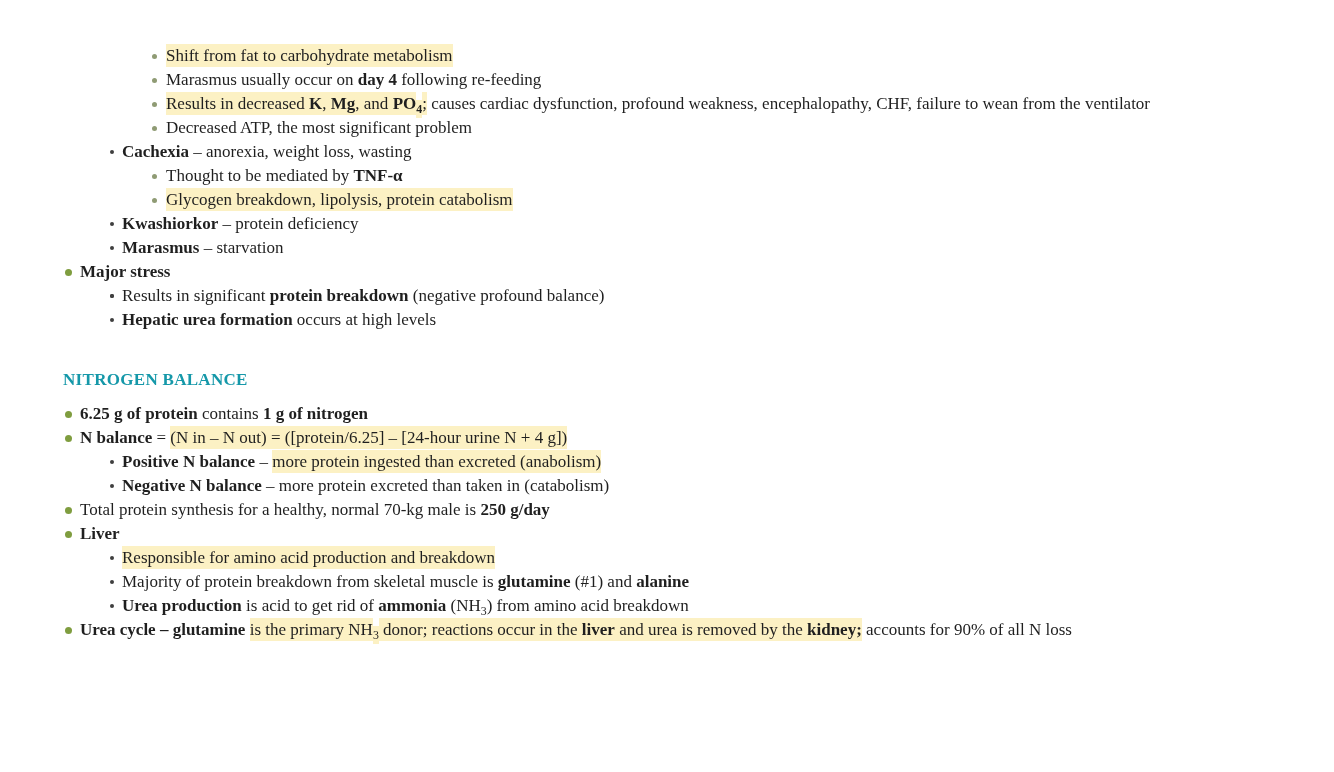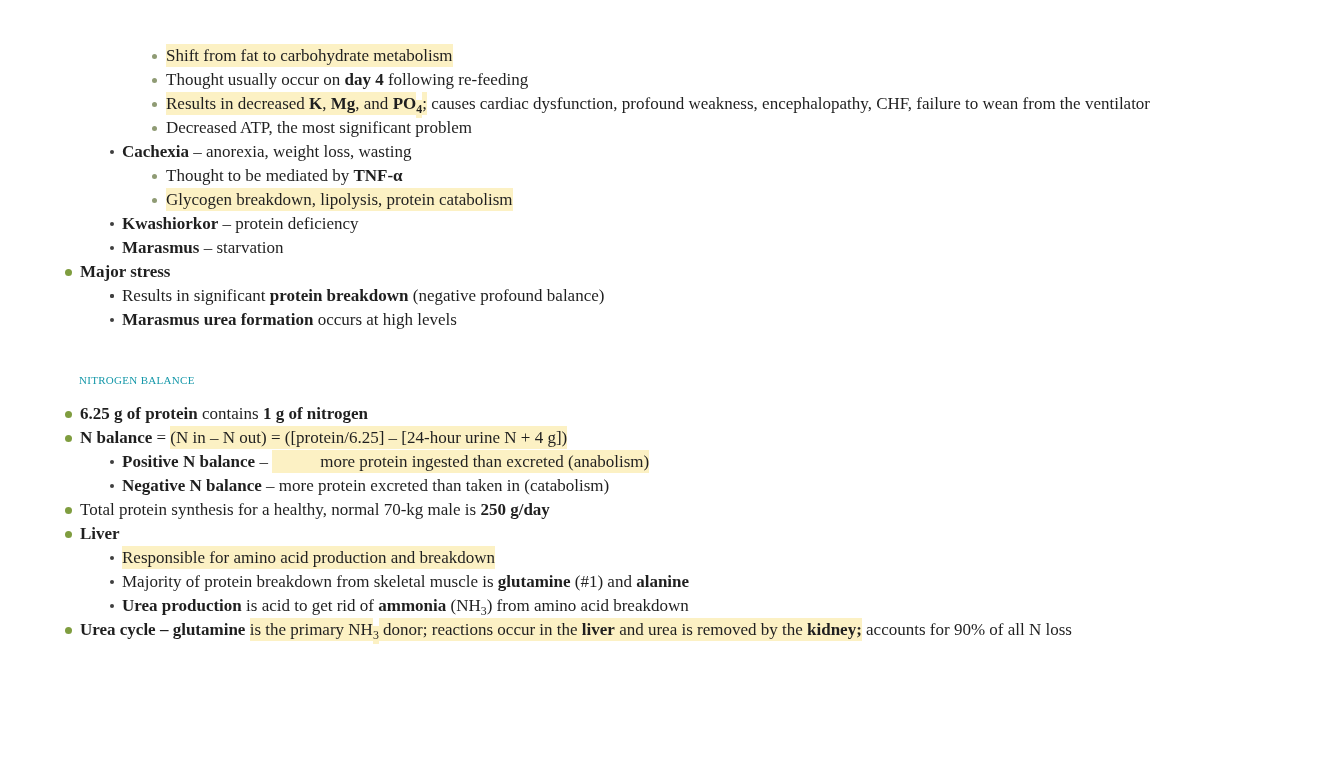--- a/index.html
+++ b/index.html
@@ -24,48 +24,48 @@
   .level-3{padding-left:103px;}
   .level-3.wrap-deep{padding-left:117px;text-indent:-14px;}
   .bullet{position:absolute;border-radius:50%;text-indent:0;}
   .b-1{width:7px;height:7px;left:2px;top:9px;}
   .b-2{width:4px;height:4px;left:47px;top:10px;}
   .b-3{width:5px;height:5px;left:89px;top:10px;}
   .bold{font-weight:bold;}
   .hl{padding:2px 0;-webkit-box-decoration-break:clone;box-decoration-break:clone;}
   sub{font-size:70%;line-height:0;}
   .heading{
-    font-weight:normal;
-    font-size:11px;
+    font-weight:bold;
+    font-size:17px;
     letter-spacing:0.3px;
-    margin:36px 0 10px 16px;
+    margin:36px 0 10px 0;
   }
 </style>
 </head>
 <body>
 
 <div class="page" style="background: rgb(255, 255, 255); color: rgb(31, 31, 31);">
   <div id="doc">
       <div class="item level-3"><span class="bullet b-3" style="background: rgb(143, 155, 116);"></span><span><span class="hl" style="background: rgb(252, 241, 196);">Shift from fat to carbohydrate metabolism</span></span></div>
-      <div class="item level-3"><span class="bullet b-3" style="background: rgb(143, 155, 116);"></span><span><span>Thought usually occur on </span><span class="bold">day 4</span><span> following re-feeding</span></span></div>
+      <div class="item level-3"><span class="bullet b-3" style="background: rgb(143, 155, 116);"></span><span><span>Marasmus usually occur on </span><span class="bold">day 4</span><span> following re-feeding</span></span></div>
       <div class="item level-3 wrap-deep"><span class="bullet b-3" style="background: rgb(143, 155, 116);"></span><span><span class="hl" style="background: rgb(252, 241, 196);">Results in decreased </span><span class="bold hl" style="background: rgb(252, 241, 196);">K</span><span class="hl" style="background: rgb(252, 241, 196);">, </span><span class="bold hl" style="background: rgb(252, 241, 196);">Mg</span><span class="hl" style="background: rgb(252, 241, 196);">, and </span><span class="bold hl" style="background: rgb(252, 241, 196);">PO</span><sub class="bold hl" style="background: rgb(252, 241, 196);">4</sub><span class="hl" style="background: rgb(252, 241, 196);">;</span><span> causes cardiac dysfunction, profound weakness, encephalopathy, CHF, failure to wean from the ventilator</span></span></div>
       <div class="item level-3"><span class="bullet b-3" style="background: rgb(143, 155, 116);"></span><span><span>Decreased ATP, the most significant problem</span></span></div>
       <div class="item level-2"><span class="bullet b-2" style="background: rgb(63, 63, 63);"></span><span><span class="bold">Cachexia</span><span> – anorexia, weight loss, wasting</span></span></div>
       <div class="item level-3"><span class="bullet b-3" style="background: rgb(143, 155, 116);"></span><span><span>Thought to be mediated by </span><span class="bold">TNF-α</span></span></div>
       <div class="item level-3"><span class="bullet b-3" style="background: rgb(143, 155, 116);"></span><span><span class="hl" style="background: rgb(252, 241, 196);">Glycogen breakdown, lipolysis, protein catabolism</span></span></div>
       <div class="item level-2"><span class="bullet b-2" style="background: rgb(63, 63, 63);"></span><span><span class="bold">Kwashiorkor</span><span> – protein deficiency</span></span></div>
       <div class="item level-2"><span class="bullet b-2" style="background: rgb(63, 63, 63);"></span><span><span class="bold">Marasmus</span><span> – starvation</span></span></div>
       <div class="item level-1"><span class="bullet b-1" style="background: rgb(127, 157, 63);"></span><span><span class="bold">Major stress</span></span></div>
       <div class="item level-2"><span class="bullet b-2" style="background: rgb(63, 63, 63);"></span></div>
       <div class="item level-2"><span class="bullet b-2" style="background: rgb(63, 63, 63);"></span><span><span>Results in significant </span><span class="bold">protein breakdown</span><span> (negative profound balance)</span></span></div>
-      <div class="item level-2"><span class="bullet b-2" style="background: rgb(63, 63, 63);"></span><span><span class="bold">Marasmus urea formation</span><span> occurs at high levels</span></span></div>
+      <div class="item level-2"><span class="bullet b-2" style="background: rgb(63, 63, 63);"></span><span><span class="bold">Hepatic urea formation</span><span> occurs at high levels</span></span></div>
       <div class="heading" style="color: rgb(21, 152, 169);">NITROGEN BALANCE</div>
       <div class="item level-1"><span class="bullet b-1" style="background: rgb(127, 157, 63);"></span><span><span class="bold">6.25 g of protein</span><span> contains </span><span class="bold">1 g of nitrogen</span></span></div>
       <div class="item level-1"><span class="bullet b-1" style="background: rgb(127, 157, 63);"></span><span><span class="bold">N balance</span><span> = </span><span class="hl" style="background: rgb(252, 241, 196);">(N in – N out) = ([protein/6.25] – [24-hour urine N + 4 g])</span></span></div>
-      <div class="item level-2"><span class="bullet b-2" style="background: rgb(63, 63, 63);"></span><span><span class="bold">Positive N balance</span><span> – </span><span class="hl" style="background: rgb(252, 241, 196); padding-left: 48px;">more protein ingested than excreted (anabolism)</span></span></div>
+      <div class="item level-2"><span class="bullet b-2" style="background: rgb(63, 63, 63);"></span><span><span class="bold">Positive N balance</span><span> – </span><span class="hl" style="background: rgb(252, 241, 196);">more protein ingested than excreted (anabolism)</span></span></div>
       <div class="item level-2"><span class="bullet b-2" style="background: rgb(63, 63, 63);"></span><span><span class="bold">Negative N balance</span><span> – more protein excreted than taken in (catabolism)</span></span></div>
       <div class="item level-1"><span class="bullet b-1" style="background: rgb(127, 157, 63);"></span><span><span>Total protein synthesis for a healthy, normal 70-kg male is </span><span class="bold">250 g/day</span></span></div>
       <div class="item level-1"><span class="bullet b-1" style="background: rgb(127, 157, 63);"></span><span><span class="bold">Liver</span></span></div>
       <div class="item level-2"><span class="bullet b-2" style="background: rgb(63, 63, 63);"></span><span><span class="hl" style="background: rgb(252, 241, 196);">Responsible for amino acid production and breakdown</span></span></div>
       <div class="item level-2"><span class="bullet b-2" style="background: rgb(63, 63, 63);"></span><span><span>Majority of protein breakdown from skeletal muscle is </span><span class="bold">glutamine</span><span> (#1) and </span><span class="bold">alanine</span></span></div>
       <div class="item level-2"><span class="bullet b-2" style="background: rgb(63, 63, 63);"></span><span><span class="bold">Urea production</span><span> is acid to get rid of </span><span class="bold">ammonia</span><span> (NH</span><sub>3</sub><span>) from amino acid breakdown</span></span></div>
       <div class="item level-1"><span class="bullet b-1" style="background: rgb(127, 157, 63);"></span><span><span class="bold">Urea cycle – glutamine</span><span> </span><span class="hl" style="background: rgb(252, 241, 196);">is the primary NH</span><sub class="hl" style="background: rgb(252, 241, 196);">3</sub><span class="hl" style="background: rgb(252, 241, 196);"> donor; reactions occur in the </span><span class="bold hl" style="background: rgb(252, 241, 196);">liver</span><span class="hl" style="background: rgb(252, 241, 196);"> and urea is removed by the </span><span class="bold hl" style="background: rgb(252, 241, 196);">kidney;</span><span> accounts for 90% of all N loss</span></span></div>
     </div>
 </div>
 

